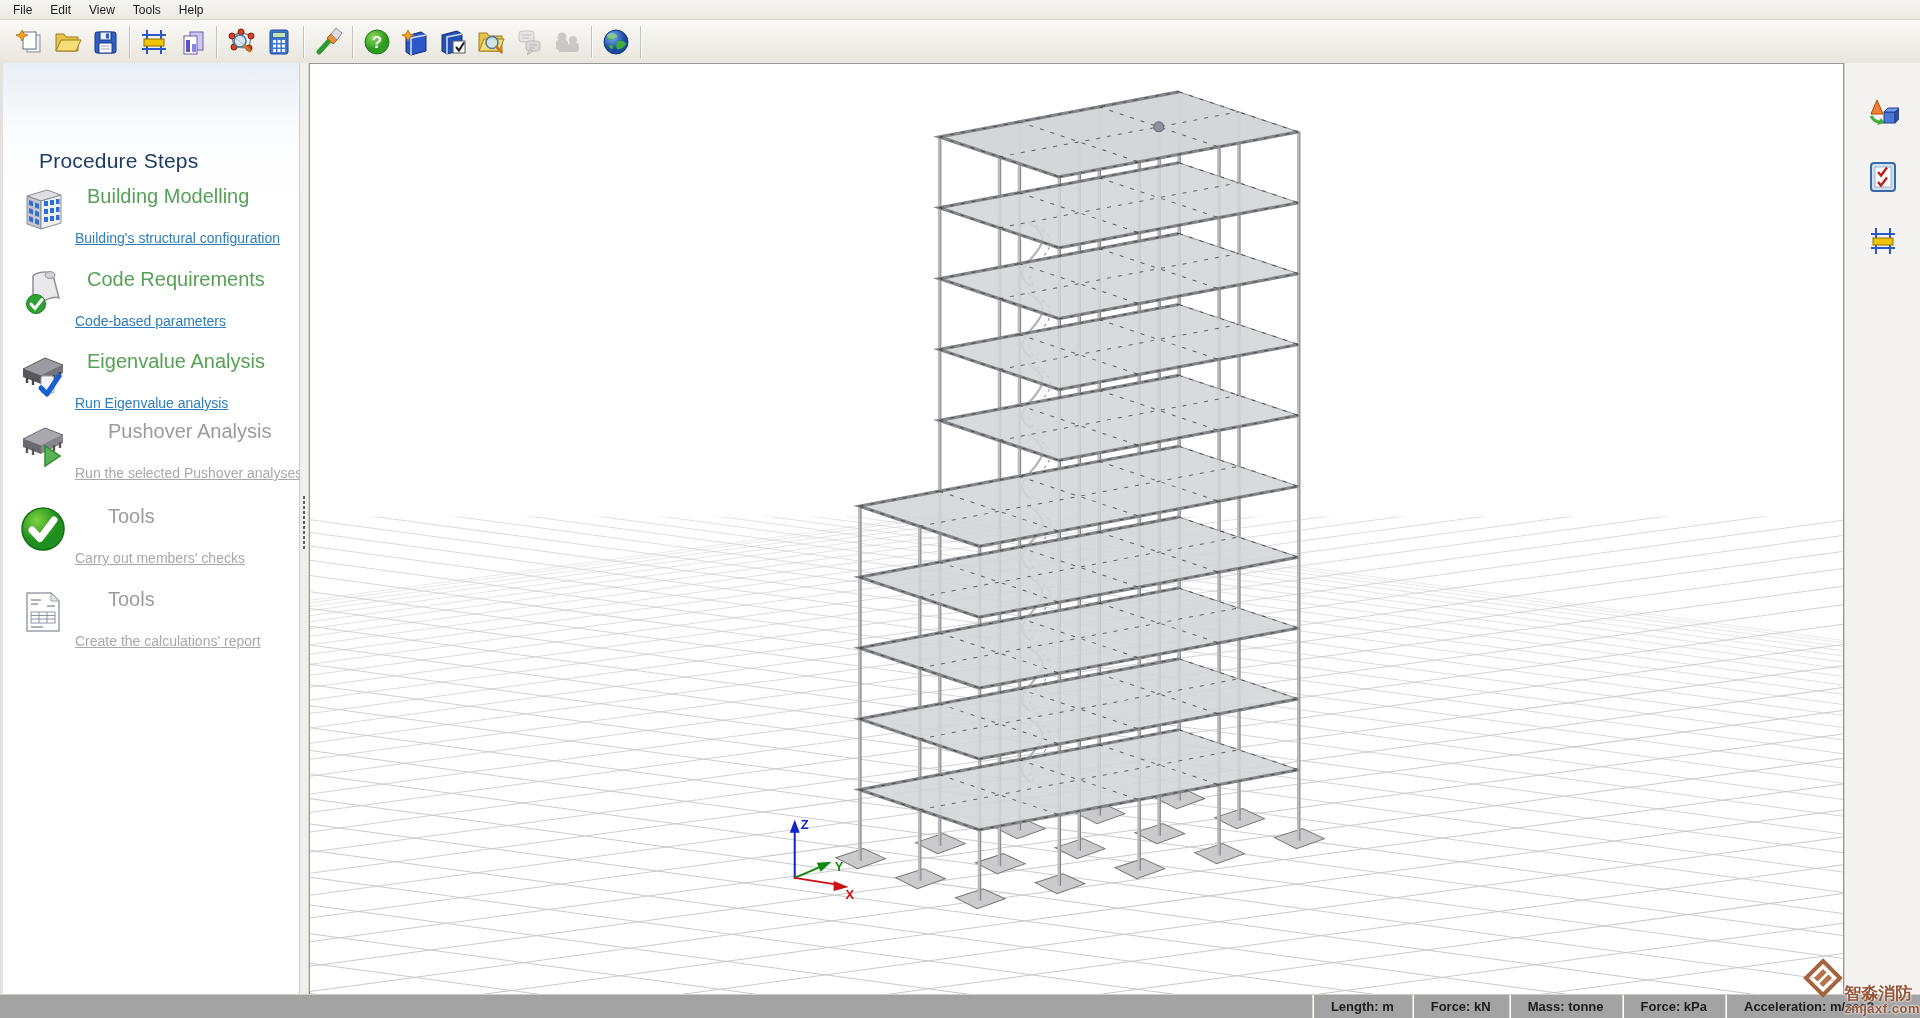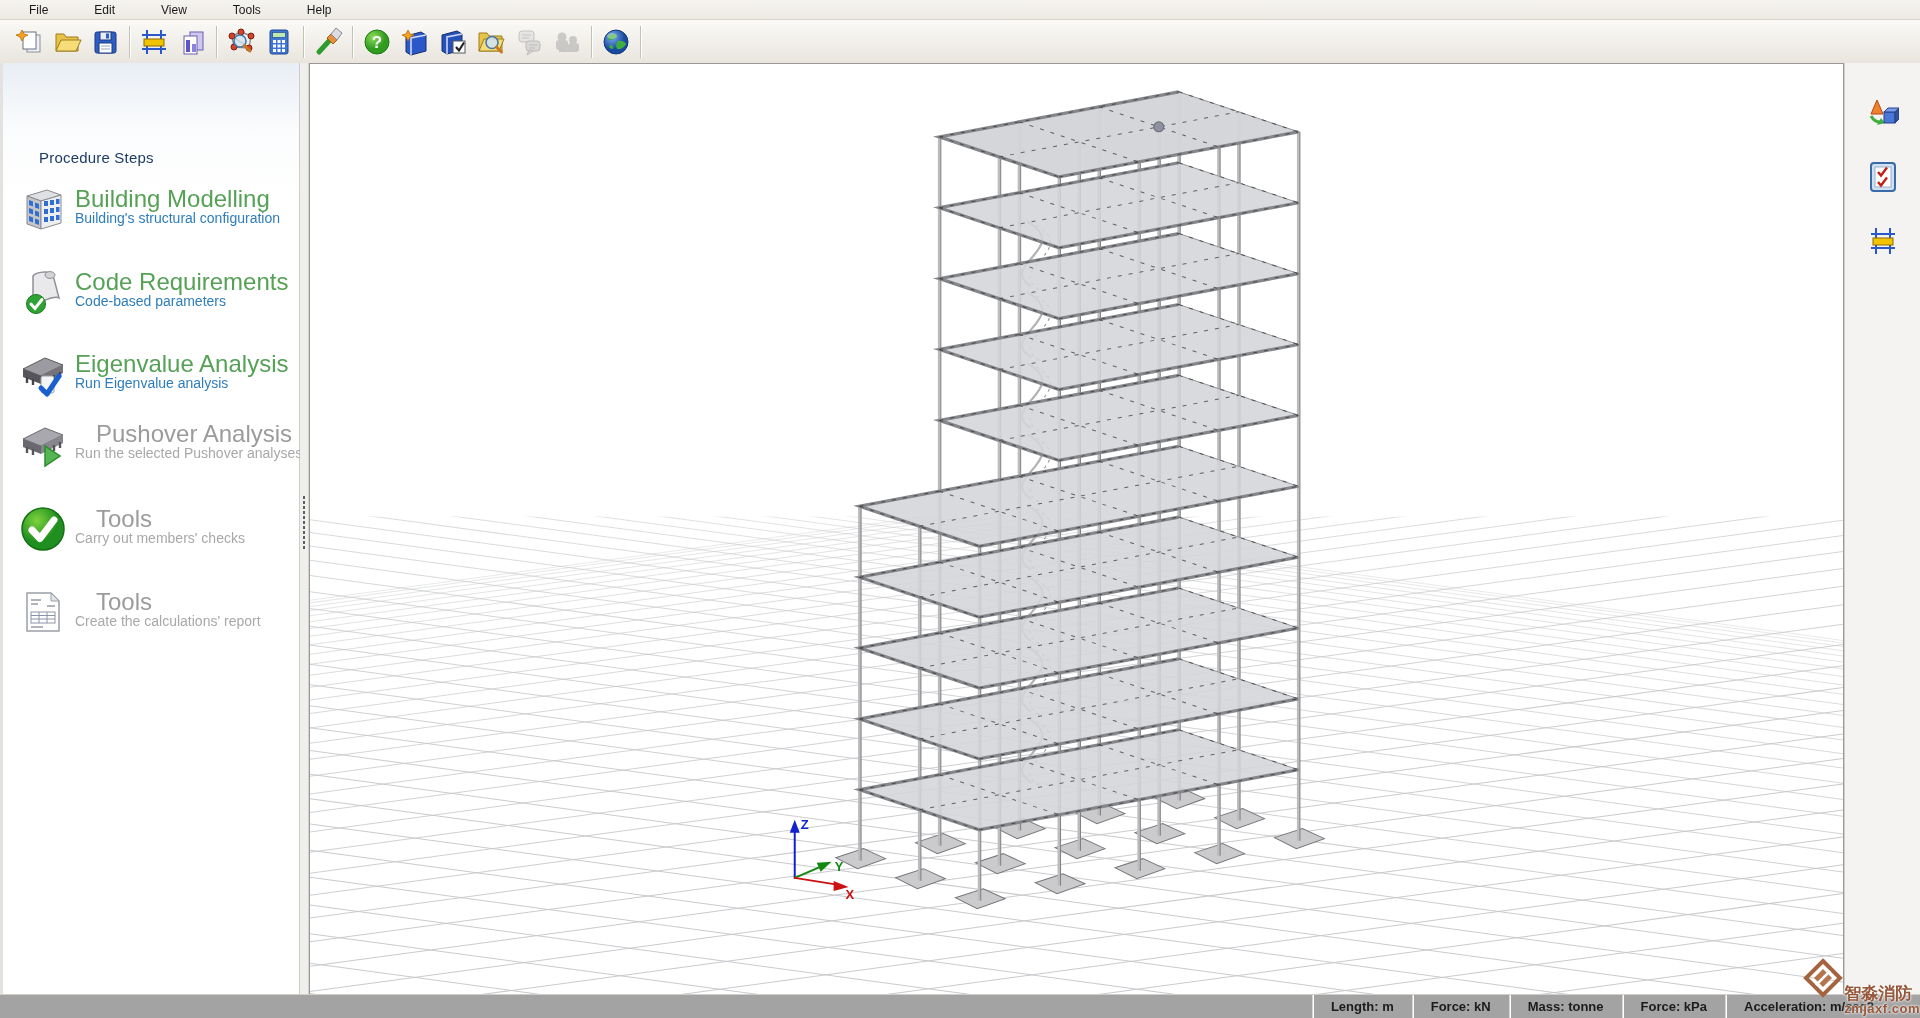--- a/index.html
+++ b/index.html
@@ -6,22 +6,22 @@
   body{
     width:1920px;height:1018px;position:relative;overflow:hidden;
     font-family:"Liberation Sans","DejaVu Sans",sans-serif;
     background:#ece9e4;
   }
   
   .menubar{
     position:absolute;top:0;left:0;right:0;height:19px;
     background:linear-gradient(#f6f4f0,#edeae4);
     border-bottom:1px solid #d9d5cc;
-    display:flex;align-items:center;padding-left:20px;
-    font-size:12px;color:#1a1a1a;gap:28px;
+    display:flex;align-items:center;padding-left:4px;
+    font-size:12px;color:#1a1a1a;
   }
   .menubar .mitem{padding:2px 9px;cursor:default;}
   
   .toolbar{
     position:absolute;top:20px;left:0;right:0;height:43px;
     background:linear-gradient(#fbfaf7,#e9e5de);
     border-bottom:1px solid #c8c3b8;
     display:flex;align-items:center;padding-left:10px;
   }
   .tbtn{width:38px;height:38px;display:flex;align-items:center;justify-content:center;border-radius:3px;}
@@ -31,26 +31,26 @@
   
   .main{position:absolute;top:63px;left:0;right:0;bottom:23px;display:flex;}
   .sidebar{
     width:296px;flex:none;position:relative;
     background:linear-gradient(180deg,#e9eef5 0px,#fbfcfd 70px,#ffffff 140px);
     border-left:3px solid #e4e2de;
     border-right:1px solid #cfccc6;
   }
   .sidebar-title{
     position:absolute;top:86px;left:36px;
-    font-size:15px;color:#1d3d66;letter-spacing:.2px;
+    font-size:21px;color:#1d3d66;letter-spacing:.2px;
   }
   .step{position:absolute;left:0;width:100%;height:72px;cursor:pointer;}
   .step .sicon{position:absolute;left:16px;top:0;width:48px;height:48px;}
-  .step .stitle{position:absolute;left:72px;top:0;font-size:24px;color:#55a155;white-space:nowrap;}
-  .step .ssub{position:absolute;left:72px;top:25px;font-size:14px;color:#2d7dbd;white-space:nowrap;}
+  .step .stitle{position:absolute;left:84px;top:0;font-size:20px;color:#55a155;white-space:nowrap;}
+  .step .ssub{position:absolute;left:72px;top:45px;font-size:14px;color:#2d7dbd;white-space:nowrap;text-decoration:underline;}
   .step.disabled .stitle{color:#9b9b9b;margin-left:21px;}
   .step.disabled .ssub{color:#a8a8a8;}
   .splitter{
     width:8px;flex:none;background:#f0efed;position:relative;
     border-right:1px solid #d6d3cd;cursor:col-resize;
   }
   .splitter .dots{
     position:absolute;left:2px;top:432px;width:4px;height:56px;
     background-image:radial-gradient(#5e5e5e 1px,transparent 1.3px);
     background-size:4px 5px;

